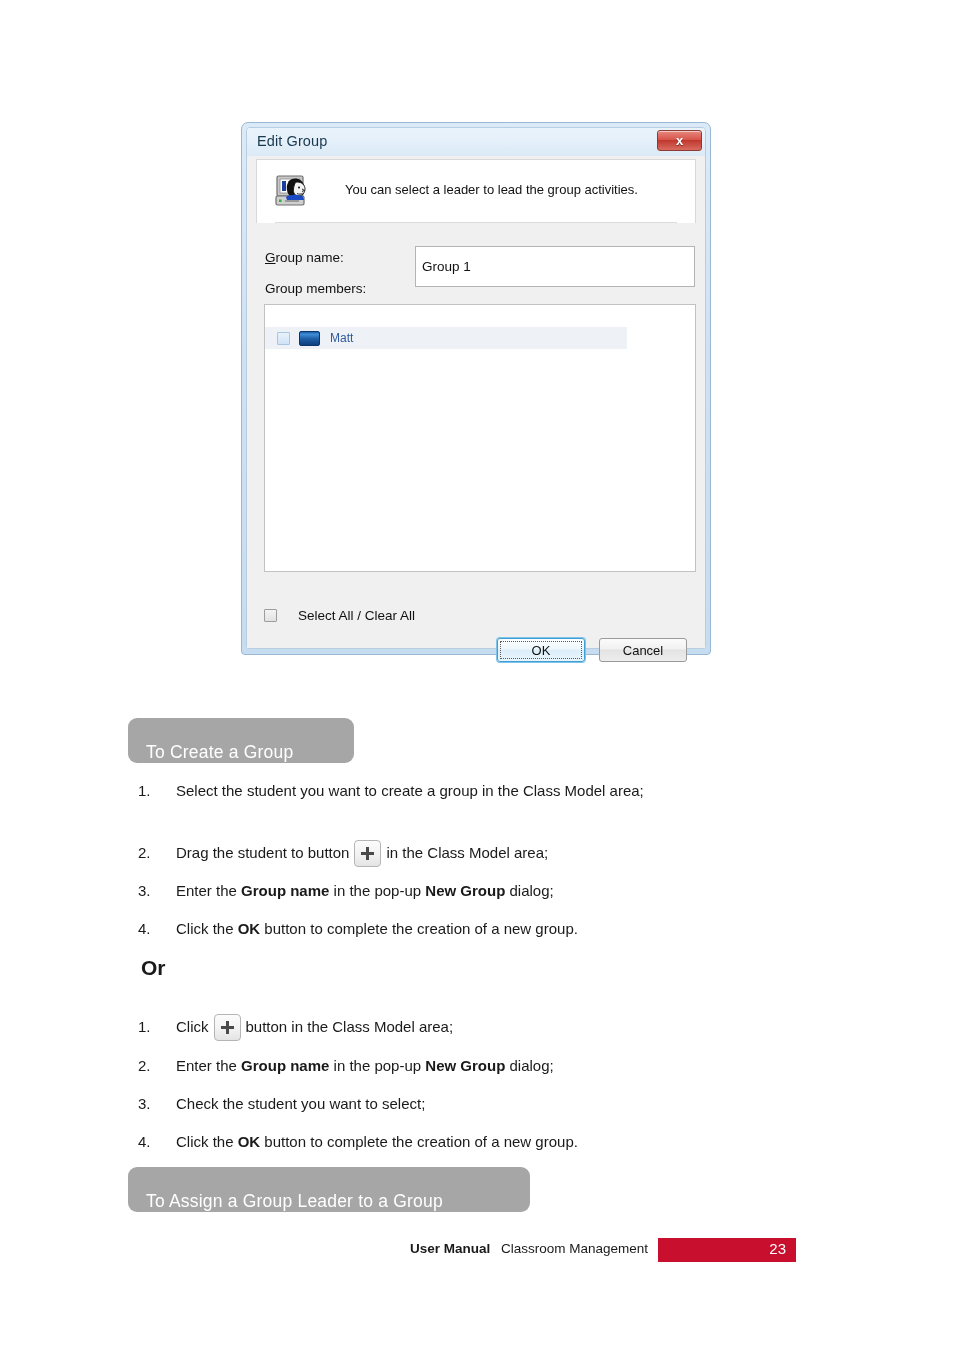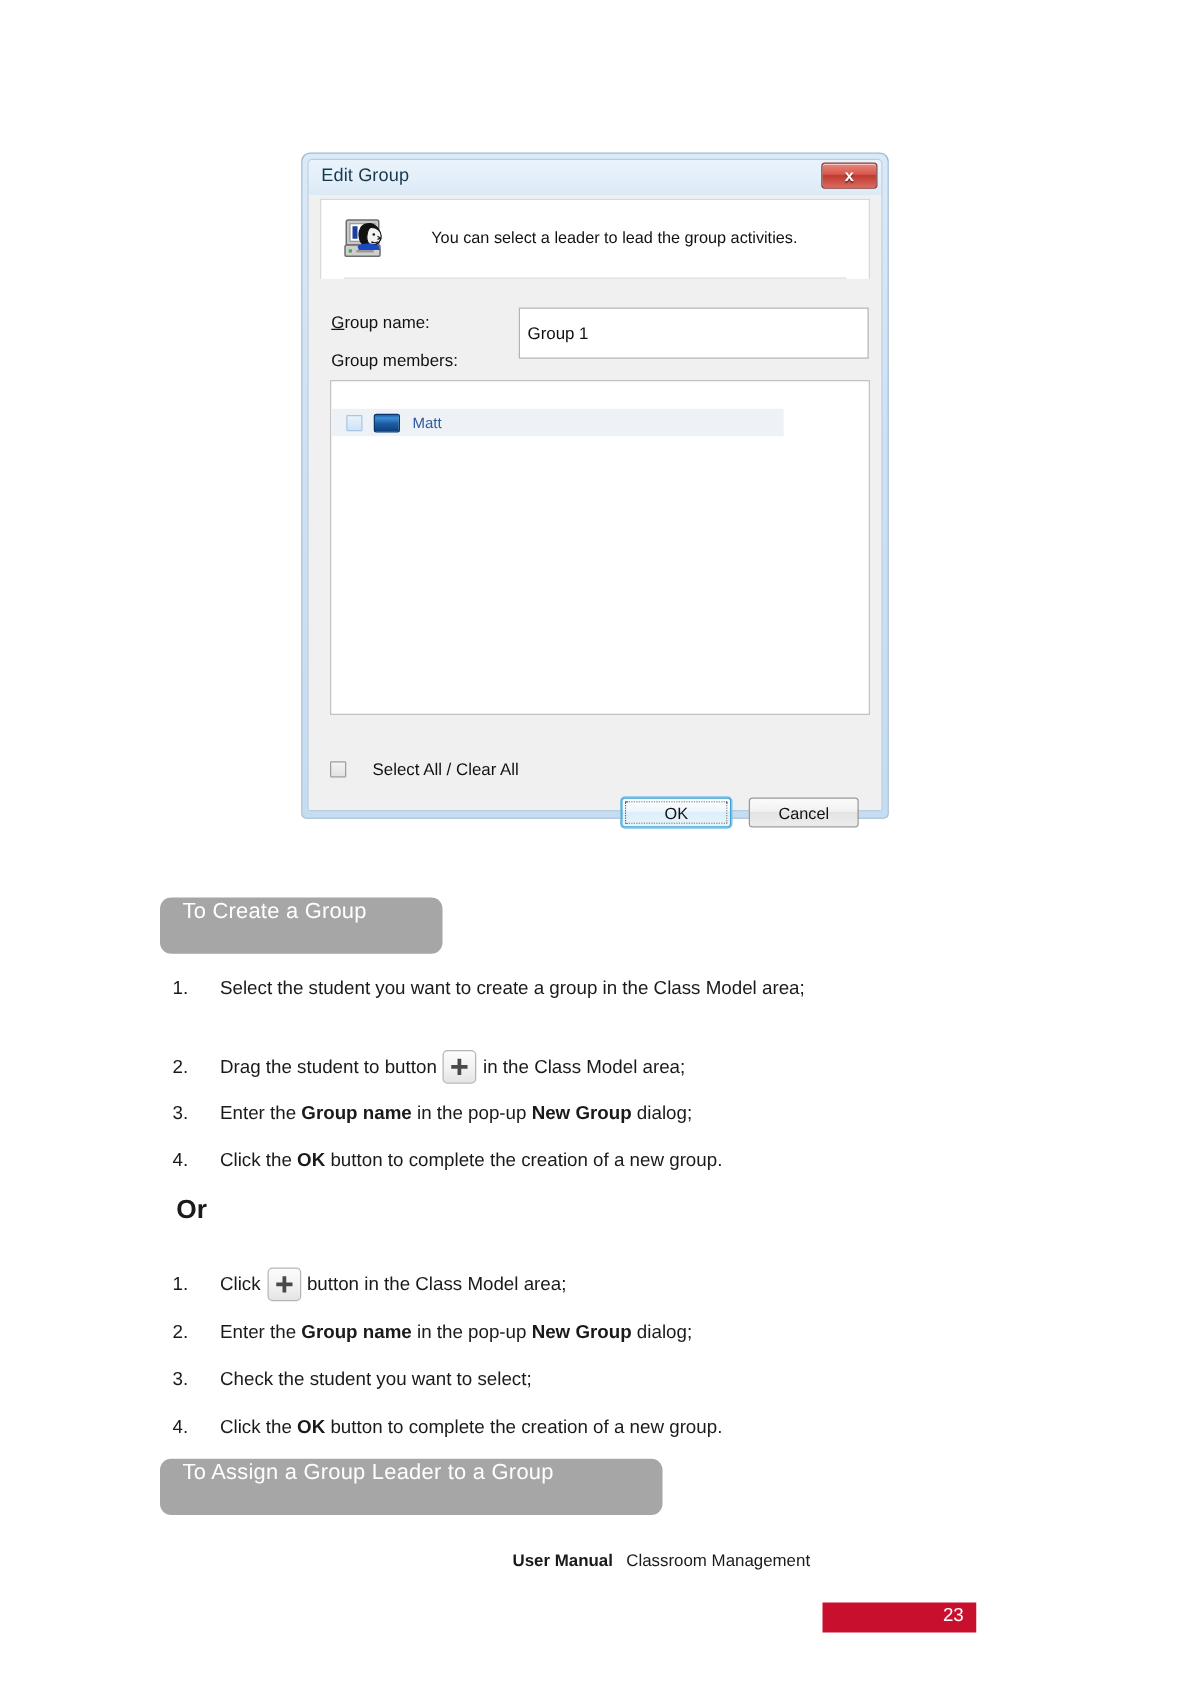--- a/index.html
+++ b/index.html
@@ -290,21 +290,21 @@
     border-radius: 1px;
     pointer-events: none;
   }
 
   
   .section-banner {
     position: absolute;
     background: #a6a6a6;
     border-radius: 9px;
     display: flex;
-    align-items: flex-start;
+    align-items: flex-end;
     padding-left: 18px;
     box-sizing: border-box;
   }
   .section-banner span {
     color: #ffffff;
     font-size: 17.5px;
     letter-spacing: 0.2px;
   }
   #banner-create {
     left: 128px;
@@ -405,24 +405,23 @@
     position: absolute;
     left: 501px;
     top: 3px;
     font-size: 13.5px;
     color: #1a1a1a;
   }
   .footer-pagebox {
     position: absolute;
     left: 658px;
     top: 0;
-    width: 123px;
+    width: 138px;
     height: 24px;
     background: #C8102E;
-    margin-top: 44px;
   }
   .footer-pagenum {
     position: absolute;
     right: 10px;
     top: 2px;
     font-size: 15px;
     color: #ffffff;
   }
 </style>
 </head>

